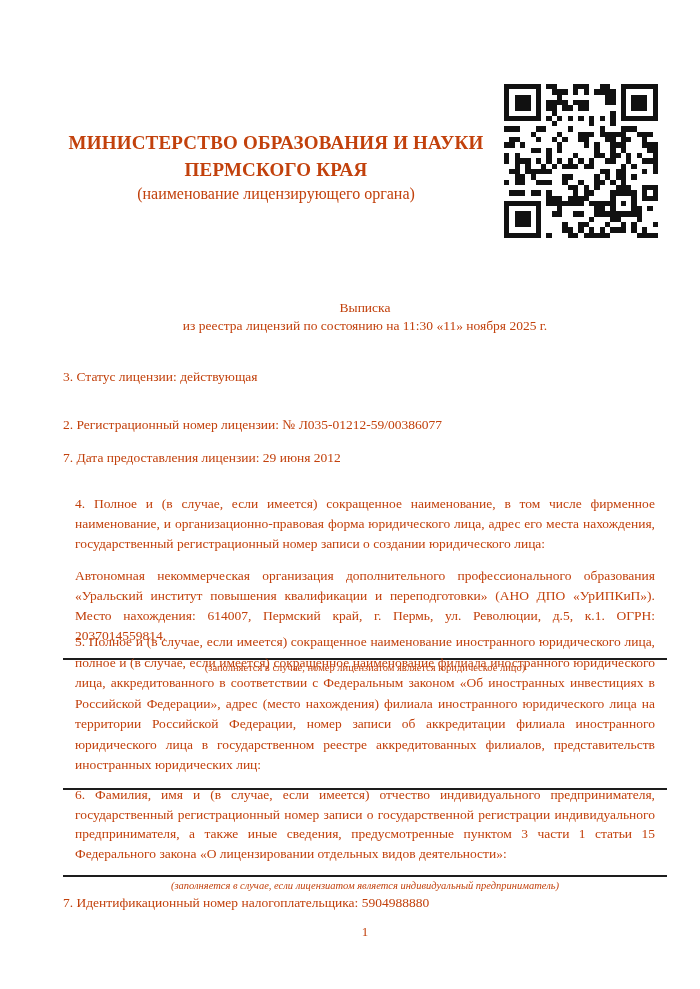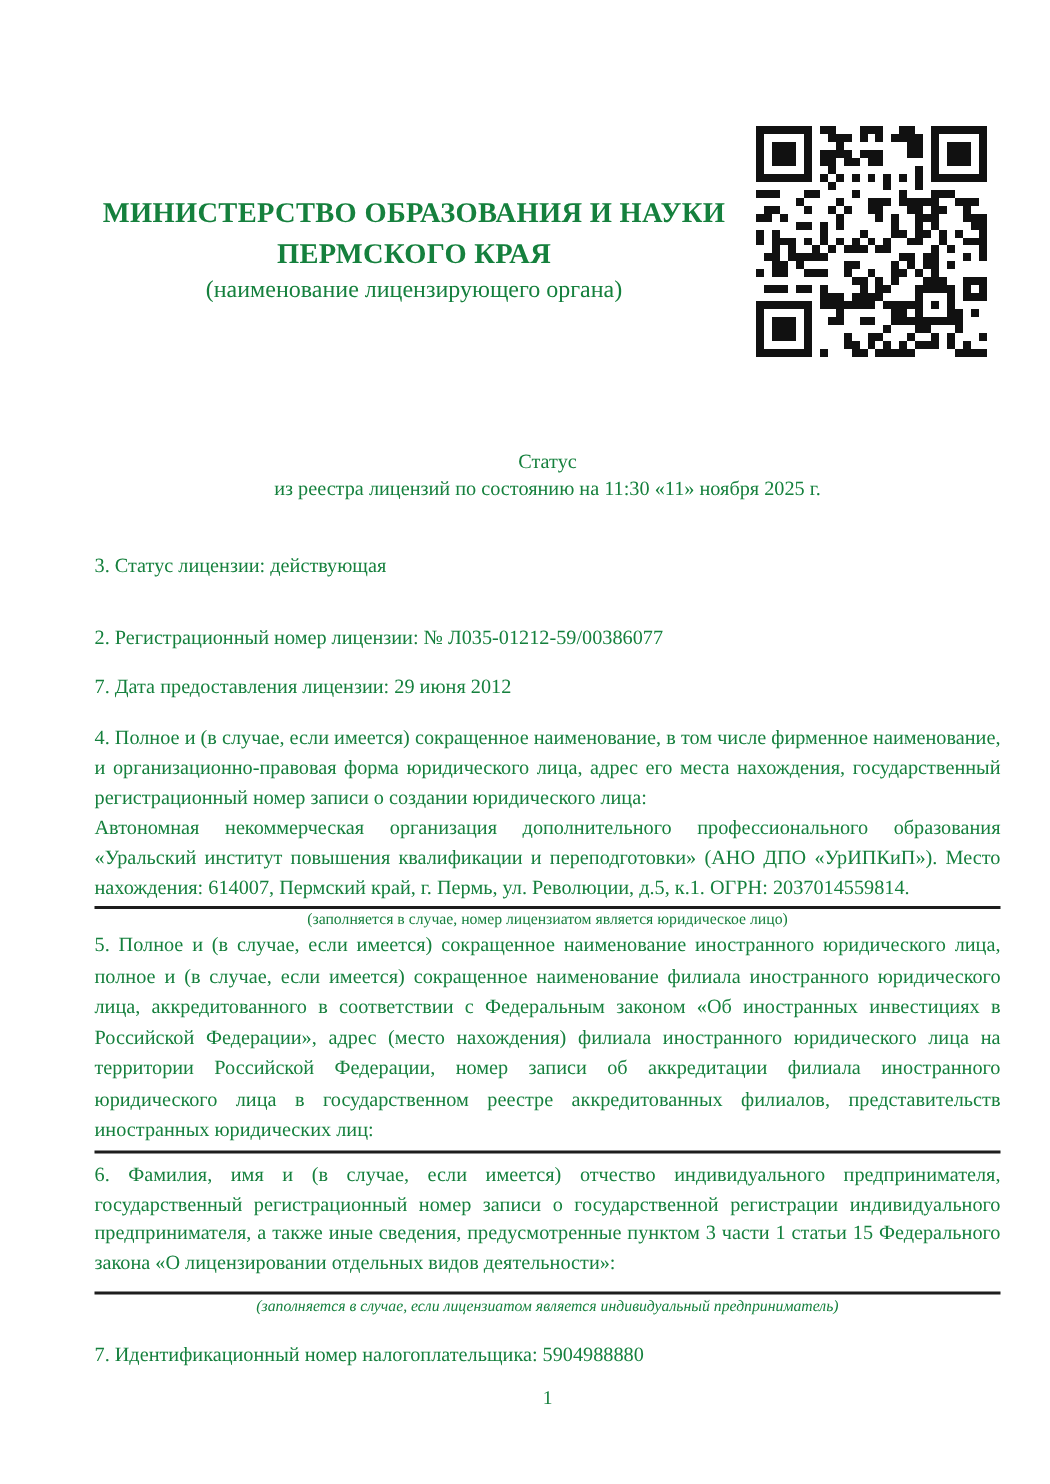--- a/index.html
+++ b/index.html
@@ -1,41 +1,41 @@
 <!DOCTYPE html>
 <html lang="ru"><head>
 <meta charset="utf-8">
 <style>
   html,body{margin:0;padding:0;background:#fff;}
   .page{
     position:relative;
     width:700px;height:989px;
     background:#ffffff;
-    color:#15803d;
+    color:#c2410c;
     font-family:"Liberation Serif", "DejaVu Serif", serif;
     overflow:hidden;
   }
   .abs{position:absolute;left:63px;width:604px;}
   
   .ministry{top:129px;left:63px;width:426px;text-align:center;position:absolute;}
   .ministry .h1{
     font-size:19px;font-weight:bold;line-height:27px;
     white-space:nowrap;letter-spacing:.2px;
   }
   .hcap{font-size:16px;line-height:13px;margin-top:4px;}
   
   .qr{position:absolute;left:504px;top:84px;width:154px;height:154px;}
   .qr svg{display:block;}
   
   .title{top:299px;text-align:center;font-size:13.5px;line-height:18px;}
   
   .sec{font-size:13.5px;}
   .line{line-height:18px;}
   .cap{font-size:10.5px;line-height:13px;text-align:center;margin-top:2px;}
-  .q{text-align:justify;margin:0;}
+  .q{text-align:justify;margin:12px;}
   .rule{border-bottom:2px solid #1d1d1d;height:0;}
   .s1{top:368px;}
   .s2{top:416px;}
   .s3{top:449px;}
   .s4{top:482px;}
   .s4 .q{line-height:20px;}
   .s4 .rule{margin-top:2px;}
   .s4 .cap{margin-top:1px;}
   .s5{top:620px;}
   .s5 .q{line-height:20.5px;}
@@ -439,21 +439,21 @@
         <rect x="18" y="28" width="1" height="1" fill="#111111"></rect>
         <rect x="19" y="28" width="1" height="1" fill="#111111"></rect>
         <rect x="25" y="28" width="1" height="1" fill="#111111"></rect>
         <rect x="26" y="28" width="1" height="1" fill="#111111"></rect>
         <rect x="27" y="28" width="1" height="1" fill="#111111"></rect>
         <rect x="28" y="28" width="1" height="1" fill="#111111"></rect>
       </svg>
   </div>
 
   <div class="abs title">
-    <div>Статус</div>
+    <div>Выписка</div>
     <div>из реестра лицензий по состоянию на 11:30 «11» ноября 2025 г.</div>
   </div>
 
   <div class="abs sec s1">
     <div class="line">3. Статус лицензии: действующая</div>
   </div>
 
   <div class="abs sec s2">
     <div class="line">2. Регистрационный номер лицензии: № Л035-01212-59/00386077</div>
   </div>

